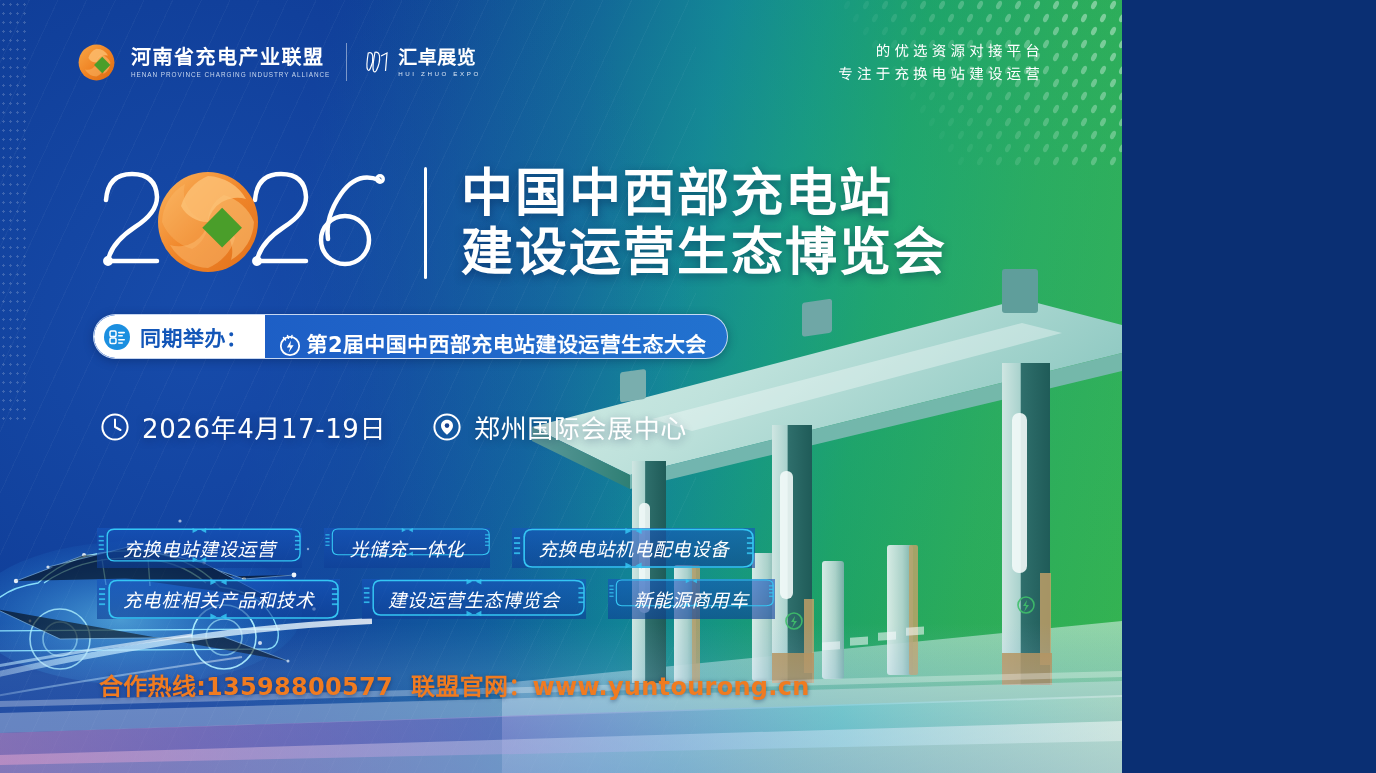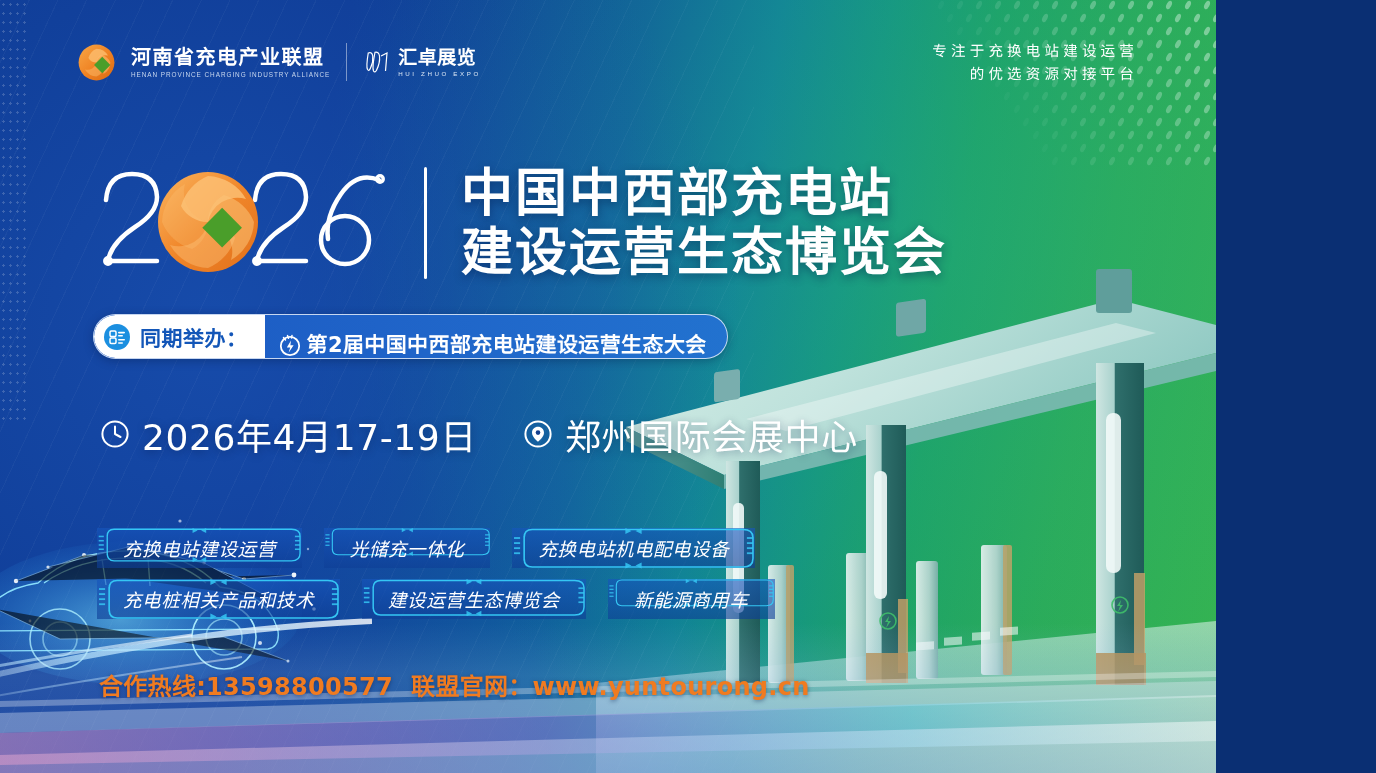--- a/index.html
+++ b/index.html
@@ -1,21 +1,21 @@
 <!DOCTYPE html>
 <html lang="zh-CN"><head>
 <meta charset="utf-8">
 <title>2026 中国中西部充电站建设运营生态博览会</title>
 <style>
   html,body{margin:0;padding:0;background:#0a2f73;}
   *{box-sizing:border-box;}
   body{font-family:"Liberation Sans","DejaVu Sans",sans-serif;}
 
   .poster{
-    position:relative;width:1216px;height:773px;overflow:hidden;
+    position:relative;width:1122px;height:773px;overflow:hidden;
     background:
       linear-gradient(100deg,
         #0e3a93 0%, #0e3a93 26%, #0f4795 36%,
         #0f5f9a 48%, #0f7f97 58%, #13937f 66%,
         #1ca162 74%, #2bab54 85%, #36b44d 100%);
   }
   
   .bg-sheen{
     position:absolute;inset:0;
     background:
@@ -87,21 +87,21 @@
   }
   .coevent-left .lbl{font-family:"DejaVu Sans","Liberation Sans",sans-serif;font-size:21px;font-weight:700;color:#1356b8;letter-spacing:.5px;}
   .coevent-right{display:flex;align-items:flex-end;gap:4px;padding:0 20px 0 12px;}
   .coevent-right .lbl{font-family:"DejaVu Sans","Liberation Sans",sans-serif;font-size:21px;font-weight:600;color:#ffffff;letter-spacing:.4px;white-space:nowrap;}
 
   
   .meta{position:absolute;left:100px;top:408px;display:flex;align-items:center;gap:46px;}
   .meta-item{display:flex;align-items:center;gap:12px;}
   .meta-item .txt{
     font-family:"DejaVu Sans","Liberation Sans",sans-serif;
-    font-size:36px;color:#ffffff;letter-spacing:.6px;white-space:nowrap;
+    font-size:26px;color:#ffffff;letter-spacing:.6px;white-space:nowrap;
     text-shadow:0 2px 8px rgba(4,26,70,.4);
   }
 
   
   .tags{position:absolute;left:97px;top:528px;display:flex;flex-direction:column;gap:11px;}
   .tagrow{display:flex;gap:22px;}
   .tag{
     position:relative;height:40px;min-width:150px;padding:0 26px;
     display:flex;align-items:center;justify-content:center;
     background:linear-gradient(180deg,rgba(22,86,190,.62),rgba(14,62,150,.62));
@@ -506,22 +506,22 @@
           </g>
         </svg>
         <div>
           <span class="logo2-cn">汇卓展览</span>
           <span class="logo2-en">HUI  ZHUO  EXPO</span>
         </div>
       </div>
     </div>
 
     <div class="tagline">
+      <div>的优选资源对接平台</div>
       <div>专注于充换电站建设运营</div>
-      <div>的优选资源对接平台</div>
     </div>
   </div>
 
   <div class="titleblock">
 
     <div class="year">
       <svg width="310" height="125" viewBox="0 0 310 125">
         <defs>
           <linearGradient id="pwG2" x1="0" y1="0" x2="1" y2="1">
             <stop offset="0%" stop-color="#fab45e"></stop>

